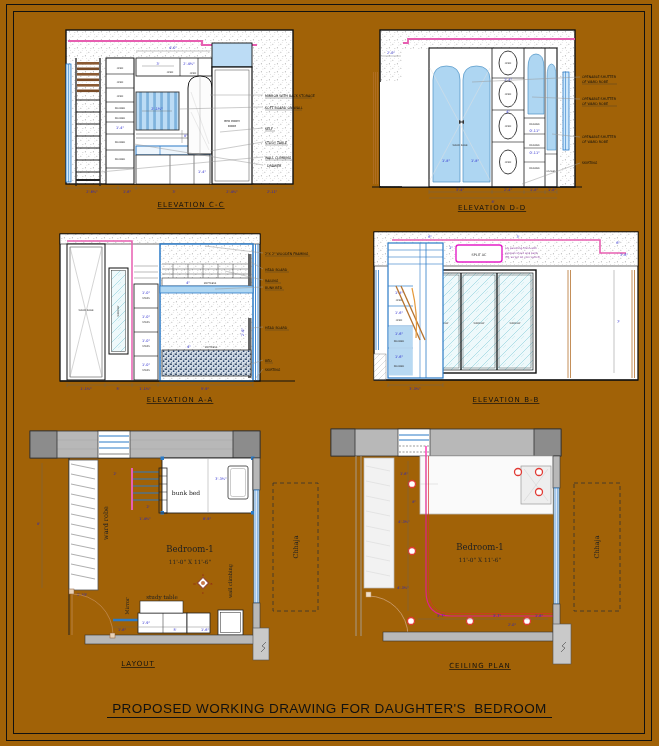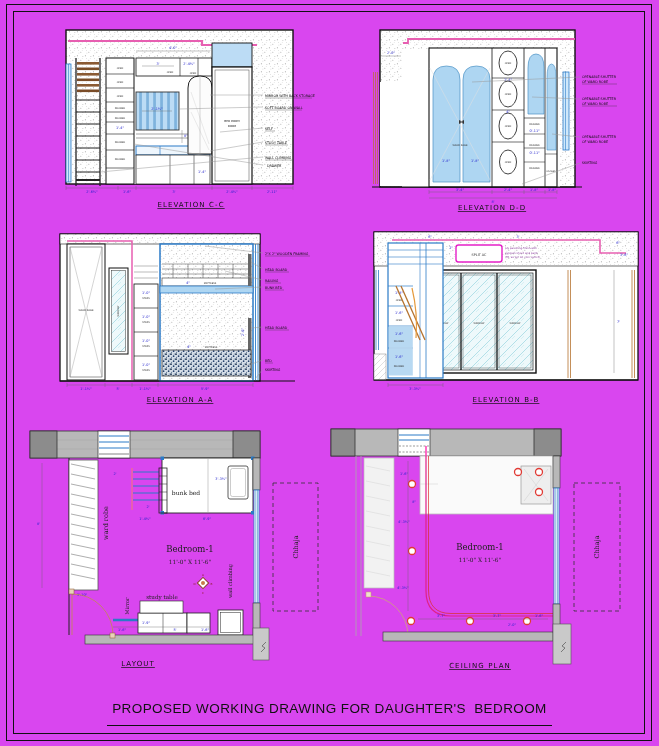--- a/index.html
+++ b/index.html
@@ -1,31 +1,31 @@
 <!DOCTYPE html>
 <html><head>
 <meta charset="utf-8">
 <style>
 *{margin:0;padding:0;box-sizing:border-box}
 html,body{background:#fff}
-.sheet{position:relative;width:659px;height:746px;background:#d946ef;overflow:hidden;font-family:"Liberation Sans",sans-serif}
+.sheet{position:relative;width:659px;height:746px;background:#a16207;overflow:hidden;font-family:"Liberation Sans",sans-serif}
 .b-outer{position:absolute;left:6px;top:4px;width:646px;height:737px;border:1.6px solid #111}
 .b-inner{position:absolute;left:13px;top:11px;width:632px;height:723px;border:1px solid #111}
 svg{position:absolute;overflow:visible}
 text{font-family:"DejaVu Sans",sans-serif}
 .dim{fill:#2222cc;font-size:3.4px;text-anchor:middle}
 .dimL{fill:#2222cc;font-size:3.4px}
 .lbl{fill:#222;font-size:2.8px;text-anchor:middle}
 .lbs{fill:#333;font-size:2.4px;text-anchor:middle}
 .call{fill:#111;font-size:3.3px}
 .pt{font-size:7px;letter-spacing:1.1px;fill:#111;text-anchor:middle;text-decoration:underline}
 .ser{font-family:"DejaVu Serif",serif}
 .note{fill:#8a3a9c;font-size:2.7px}
 .sheet-title{position:absolute;left:0;top:701px;width:100%;text-align:center;font-size:13.5px;color:#111;letter-spacing:.4px}
-.sheet-title span{border-bottom:1.3px solid #111;padding:0 5px 9px;white-space:pre}
+.sheet-title span{border-bottom:1.3px solid #111;padding:0 5px 1px;white-space:pre}
 .ldr{stroke:#999;stroke-width:.5}
 .ul{stroke:#333;stroke-width:.35}
 .dl{stroke:#666;stroke-width:.4}
 </style>
 </head>
 <body>
 
 <div class="sheet">
   <div class="b-outer"></div>
   <div class="b-inner"></div>

